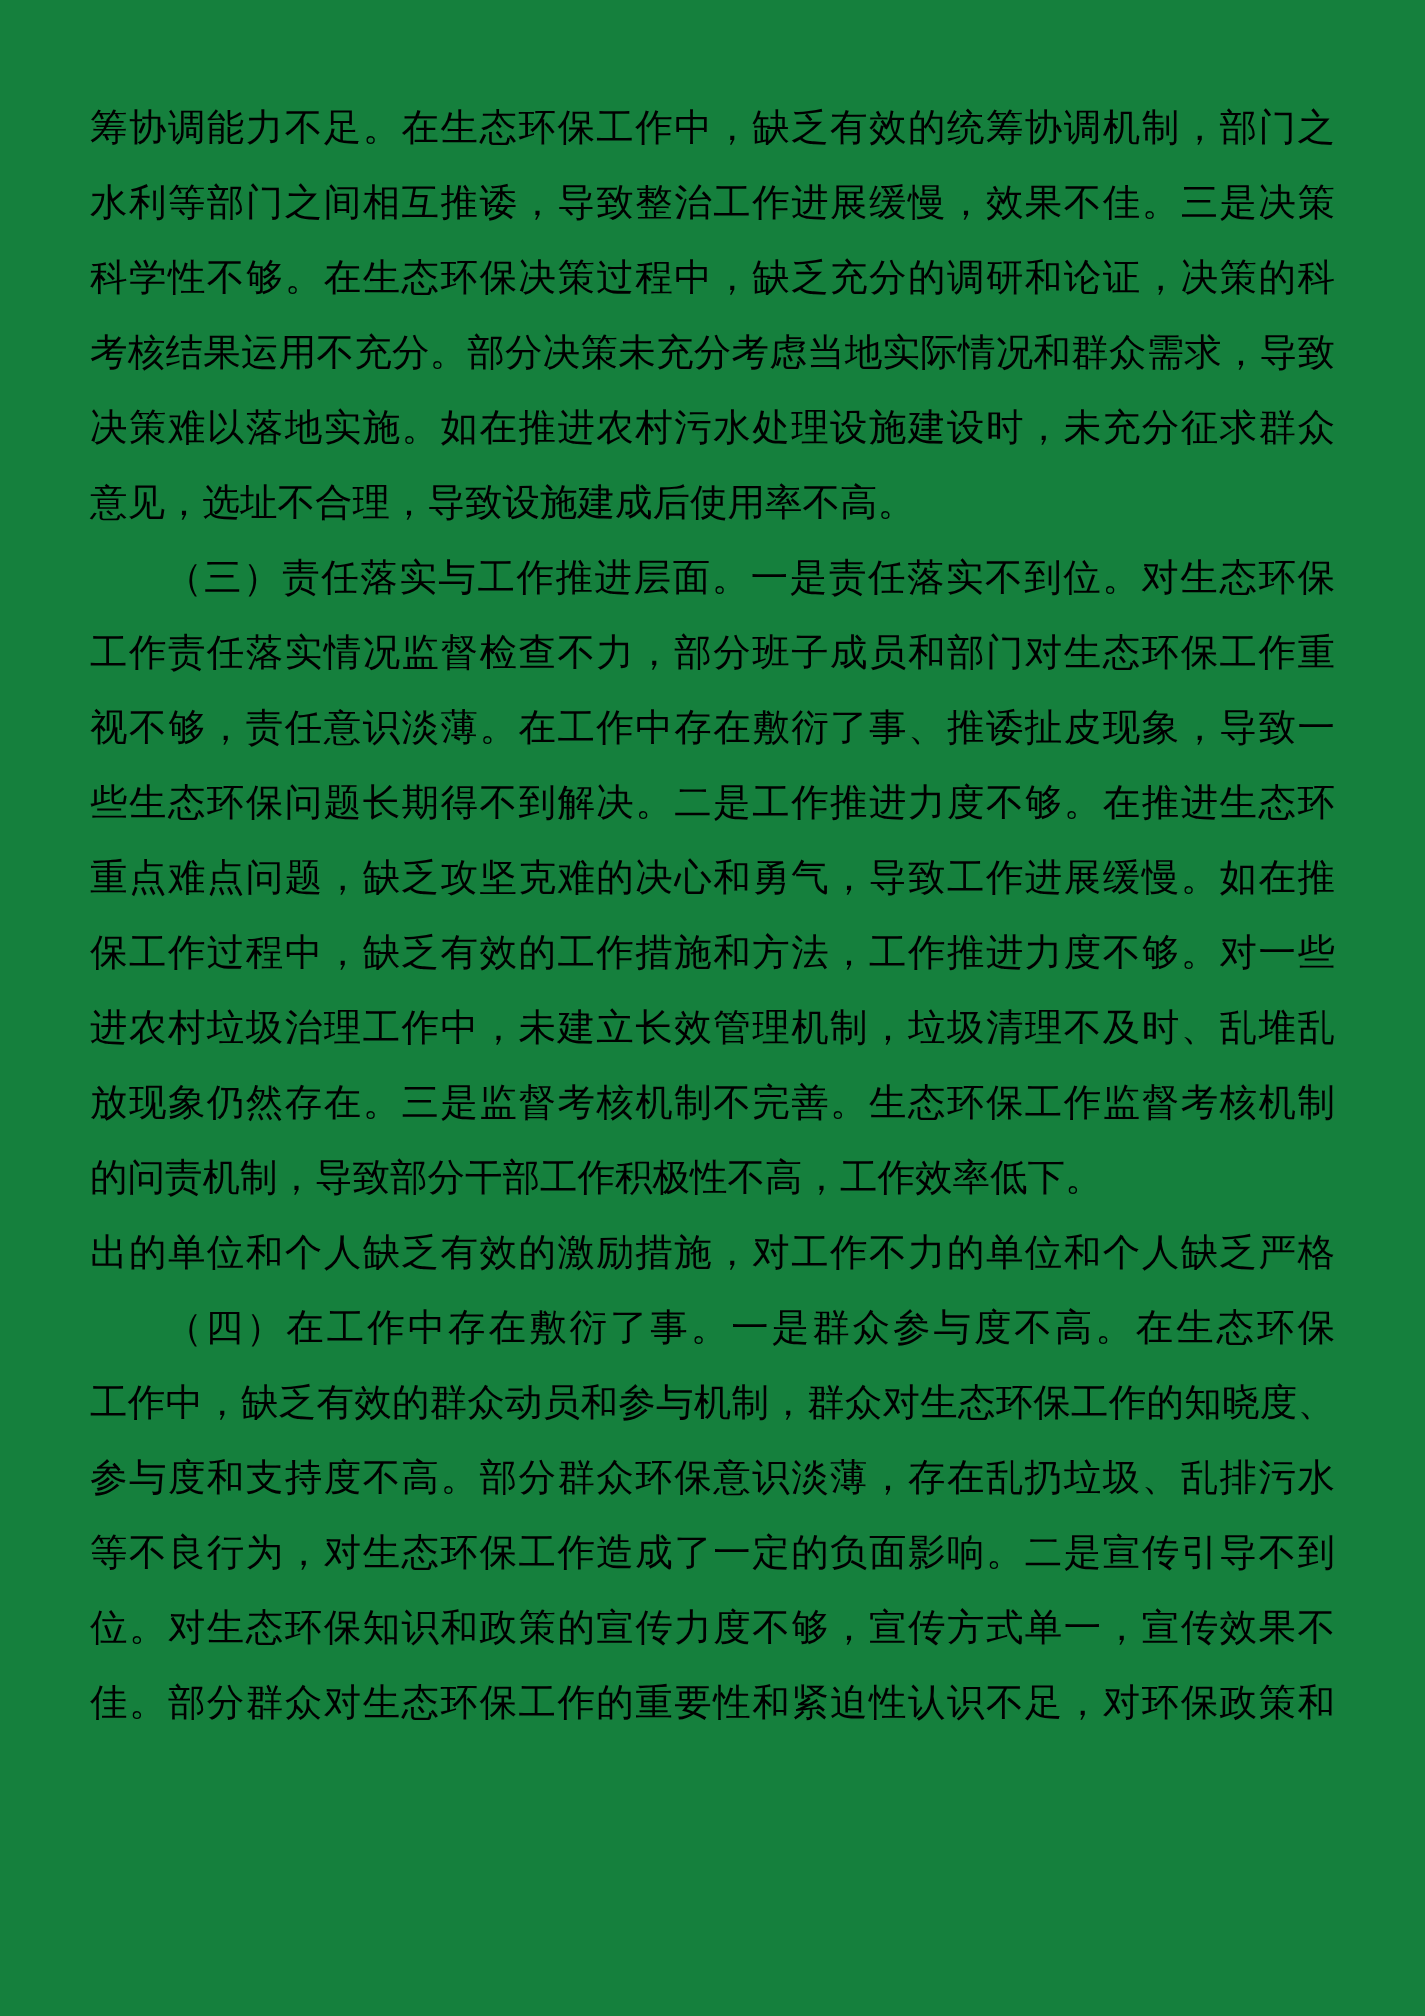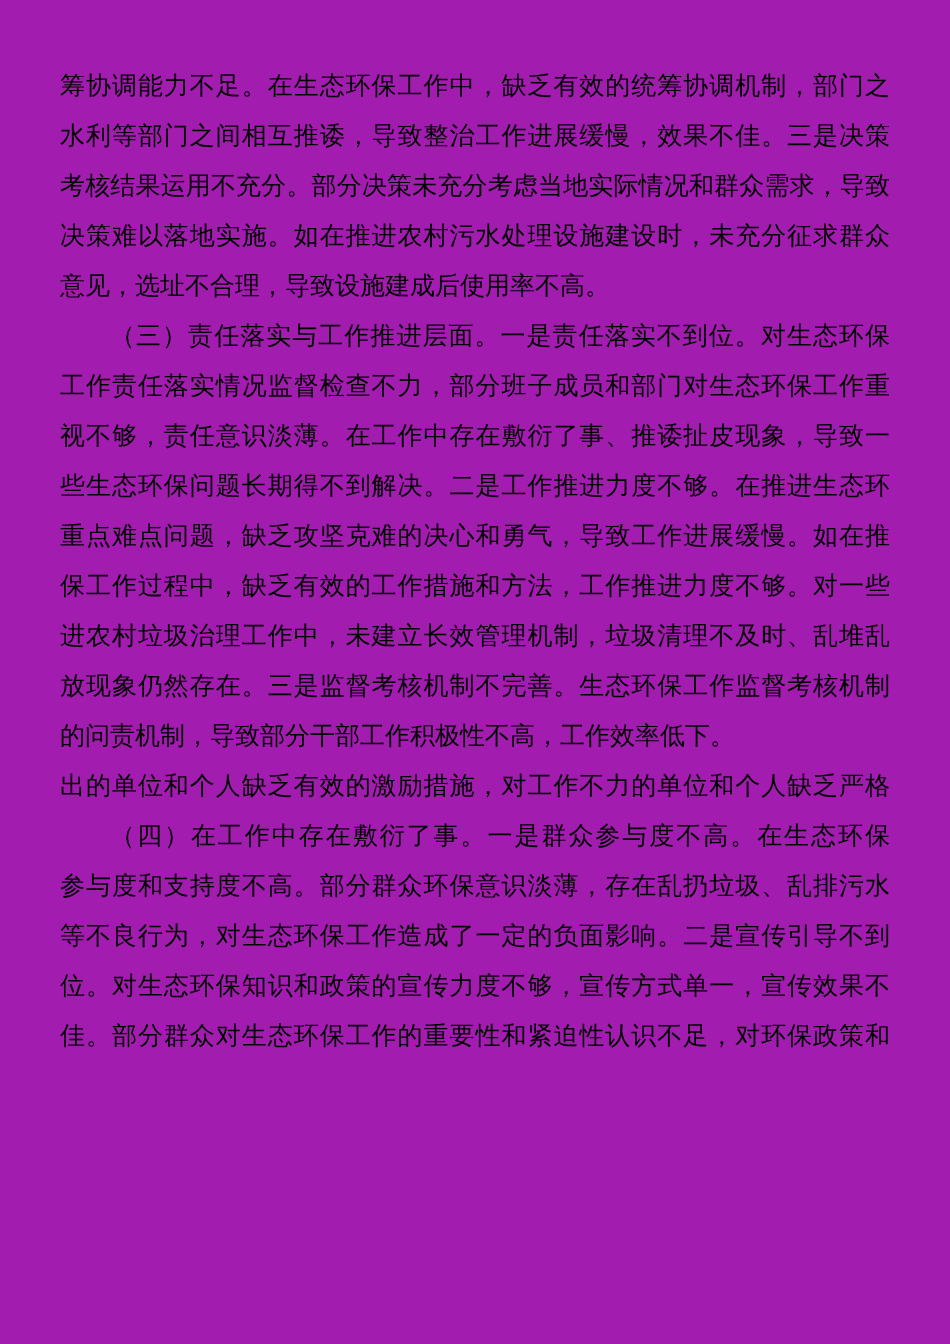--- a/index.html
+++ b/index.html
@@ -12,21 +12,21 @@
     background: #ffffff;
     font-family: "Liberation Sans", sans-serif;
     color: #000000;
     overflow: hidden;
   }
   .page {
     box-sizing: border-box;
     width: 950px;
     height: 1344px;
     padding: 60px 60px 0 60px;
-    background: #a21caf;
+    background: #15803d;
   }
   .paragraph {
     margin: 0;
     padding: 0;
   }
   .line {
     height: 50px;
     line-height: 50px;
     font-size: 25px;
     color: #000000;
@@ -48,37 +48,39 @@
   }
 </style>
 </head>
 <body>
 
 <main class="page">
   <section>
       <div class="paragraph">
         <div class="line">筹协调能力不足。在生态环保工作中，缺乏有效的统筹协调机制，部门之</div>
         <div class="line">水利等部门之间相互推诿，导致整治工作进展缓慢，效果不佳。三是决策</div>
+        <div class="line">科学性不够。在生态环保决策过程中，缺乏充分的调研和论证，决策的科</div>
         <div class="line">考核结果运用不充分。部分决策未充分考虑当地实际情况和群众需求，导致</div>
         <div class="line">决策难以落地实施。如在推进农村污水处理设施建设时，未充分征求群众</div>
         <div class="line para-end">意见，选址不合理，导致设施建成后使用率不高。</div>
       </div>
       <div class="paragraph">
         <div class="line indent"><b>（三）责任落实与工作推进层面。</b>一是责任落实不到位。对生态环保</div>
         <div class="line">工作责任落实情况监督检查不力，部分班子成员和部门对生态环保工作重</div>
         <div class="line">视不够，责任意识淡薄。在工作中存在敷衍了事、推诿扯皮现象，导致一</div>
         <div class="line">些生态环保问题长期得不到解决。二是工作推进力度不够。在推进生态环</div>
         <div class="line">重点难点问题，缺乏攻坚克难的决心和勇气，导致工作进展缓慢。如在推</div>
         <div class="line">保工作过程中，缺乏有效的工作措施和方法，工作推进力度不够。对一些</div>
         <div class="line">进农村垃圾治理工作中，未建立长效管理机制，垃圾清理不及时、乱堆乱</div>
         <div class="line">放现象仍然存在。三是监督考核机制不完善。生态环保工作监督考核机制</div>
         <div class="line para-end">的问责机制，导致部分干部工作积极性不高，工作效率低下。</div>
         <div class="line">出的单位和个人缺乏有效的激励措施，对工作不力的单位和个人缺乏严格</div>
       </div>
       <div class="paragraph">
         <div class="line indent"><b>（四）在工作中存在敷衍了事。</b>一是群众参与度不高。在生态环保</div>
+        <div class="line">工作中，缺乏有效的群众动员和参与机制，群众对生态环保工作的知晓度、</div>
         <div class="line">参与度和支持度不高。部分群众环保意识淡薄，存在乱扔垃圾、乱排污水</div>
         <div class="line">等不良行为，对生态环保工作造成了一定的负面影响。二是宣传引导不到</div>
         <div class="line">位。对生态环保知识和政策的宣传力度不够，宣传方式单一，宣传效果不</div>
         <div class="line">佳。部分群众对生态环保工作的重要性和紧迫性认识不足，对环保政策和</div>
       </div>
     </section>
 </main>
 
 </body></html>

